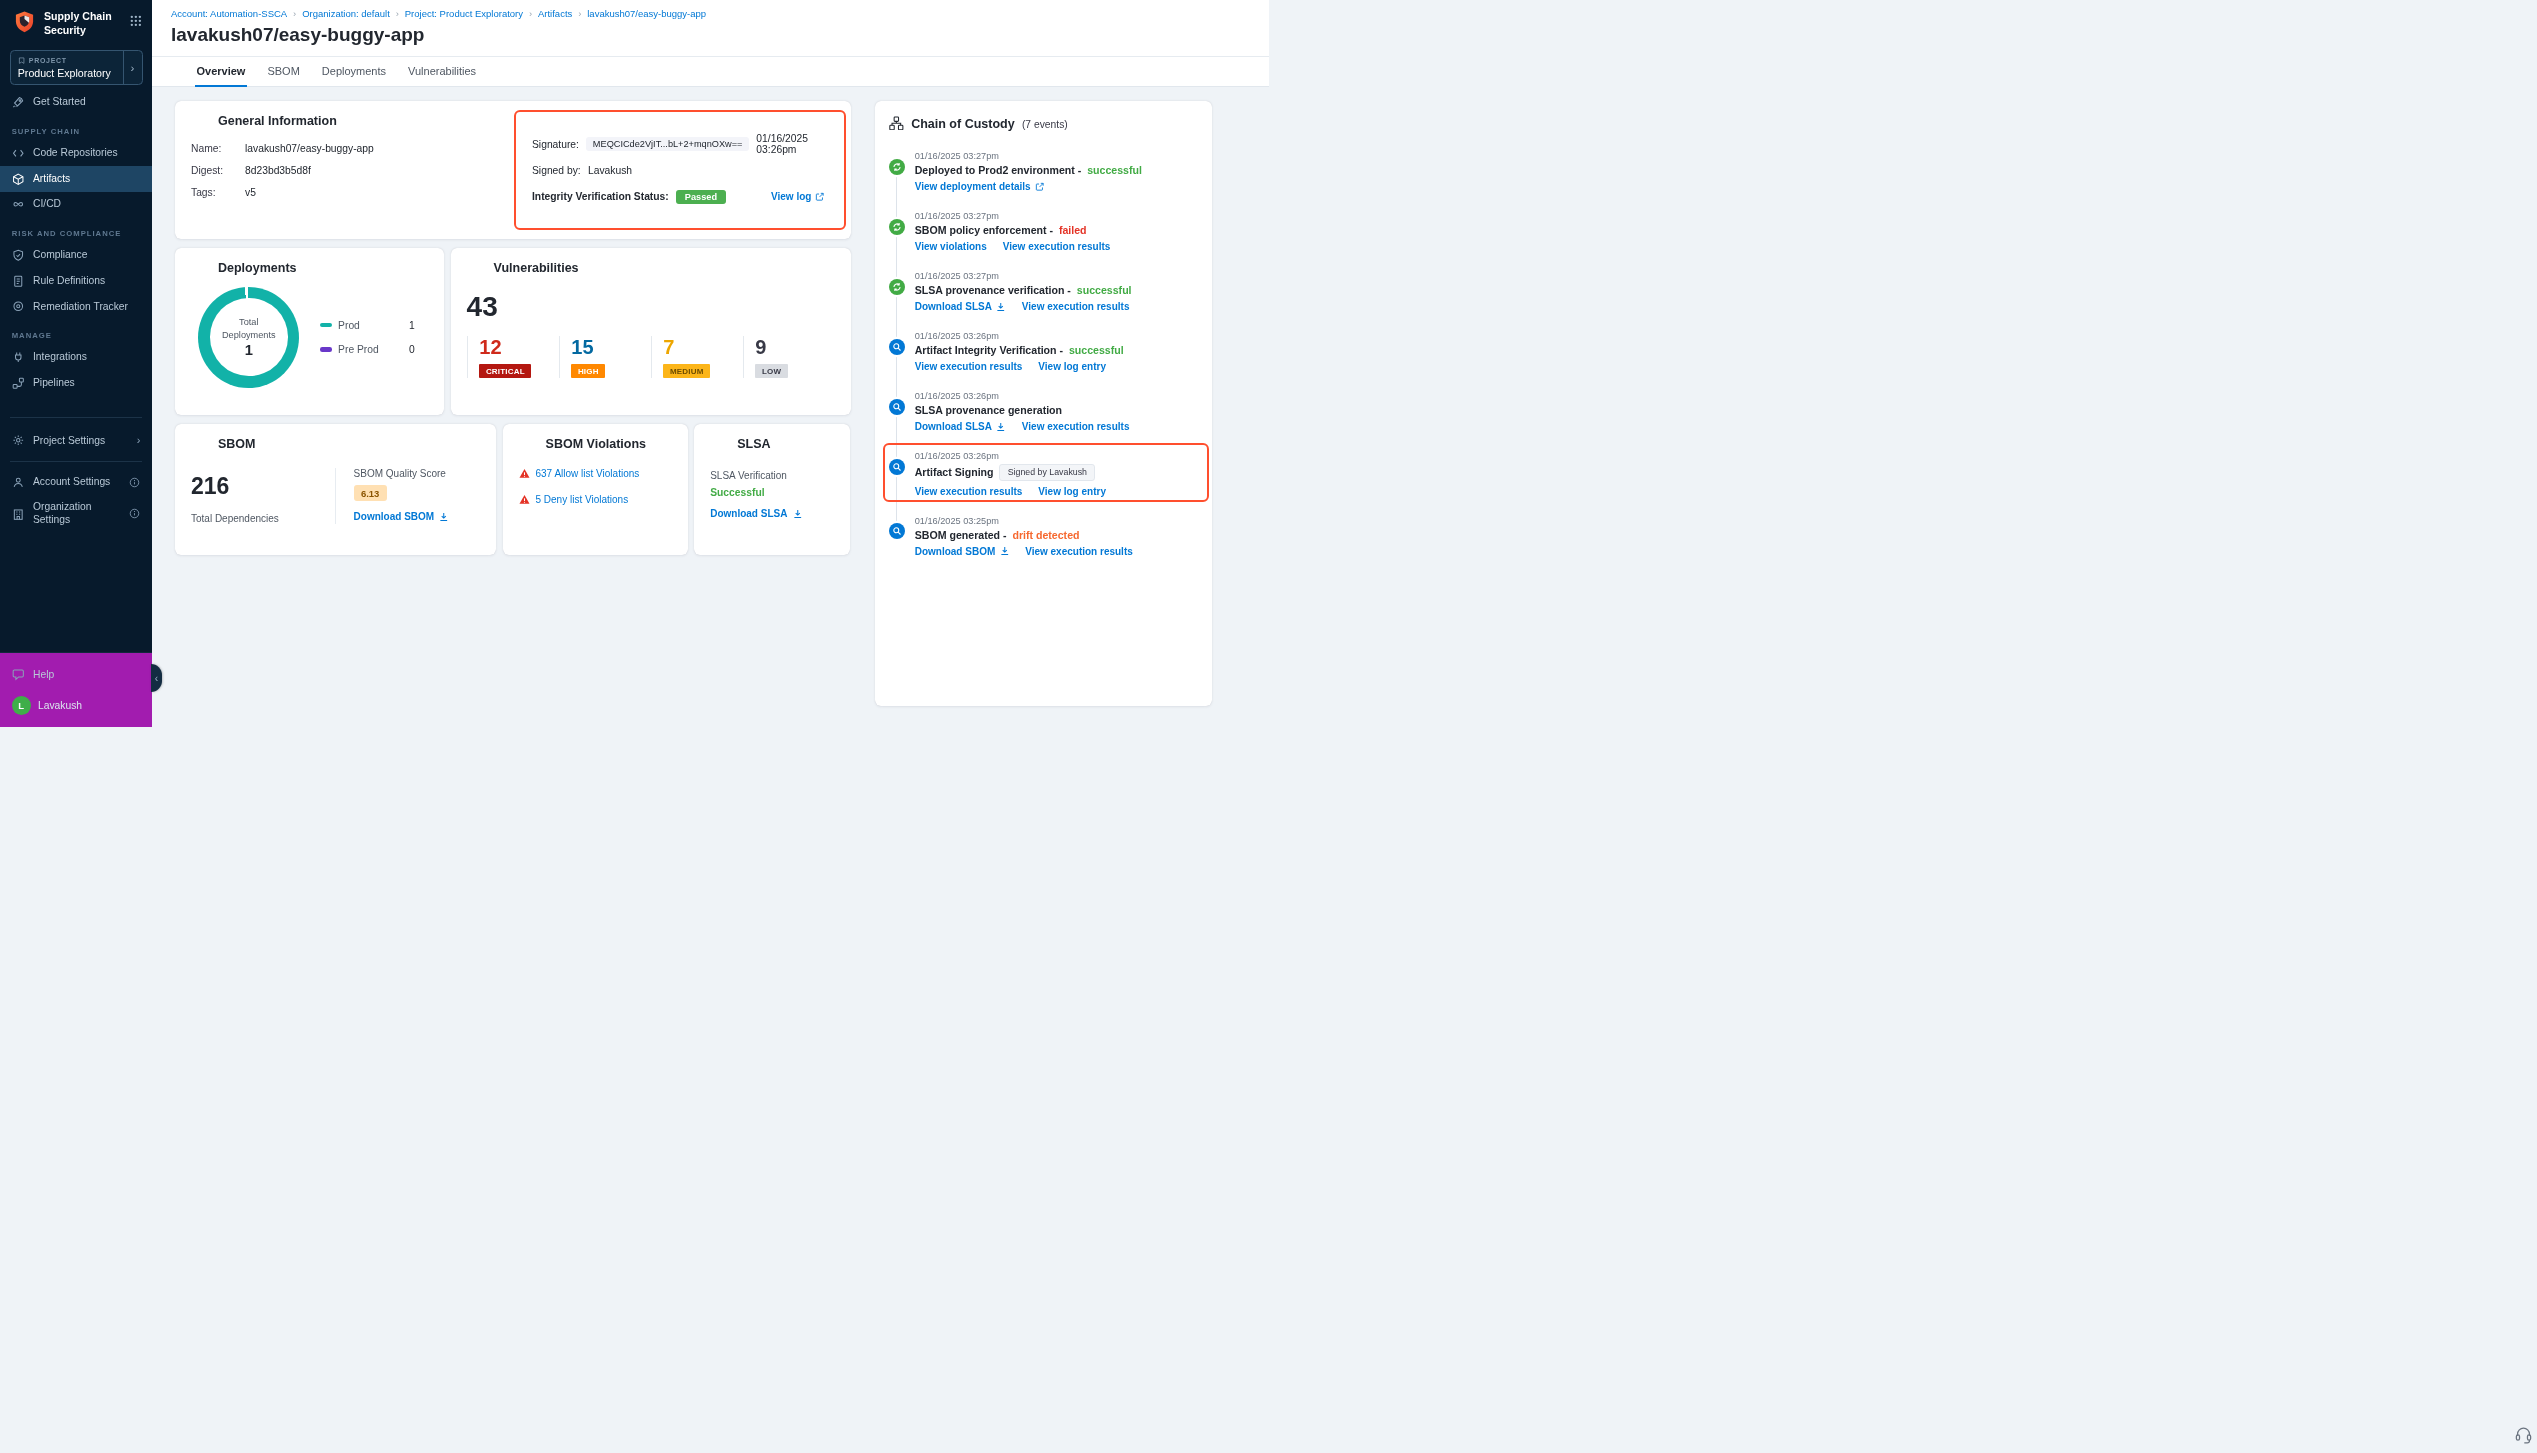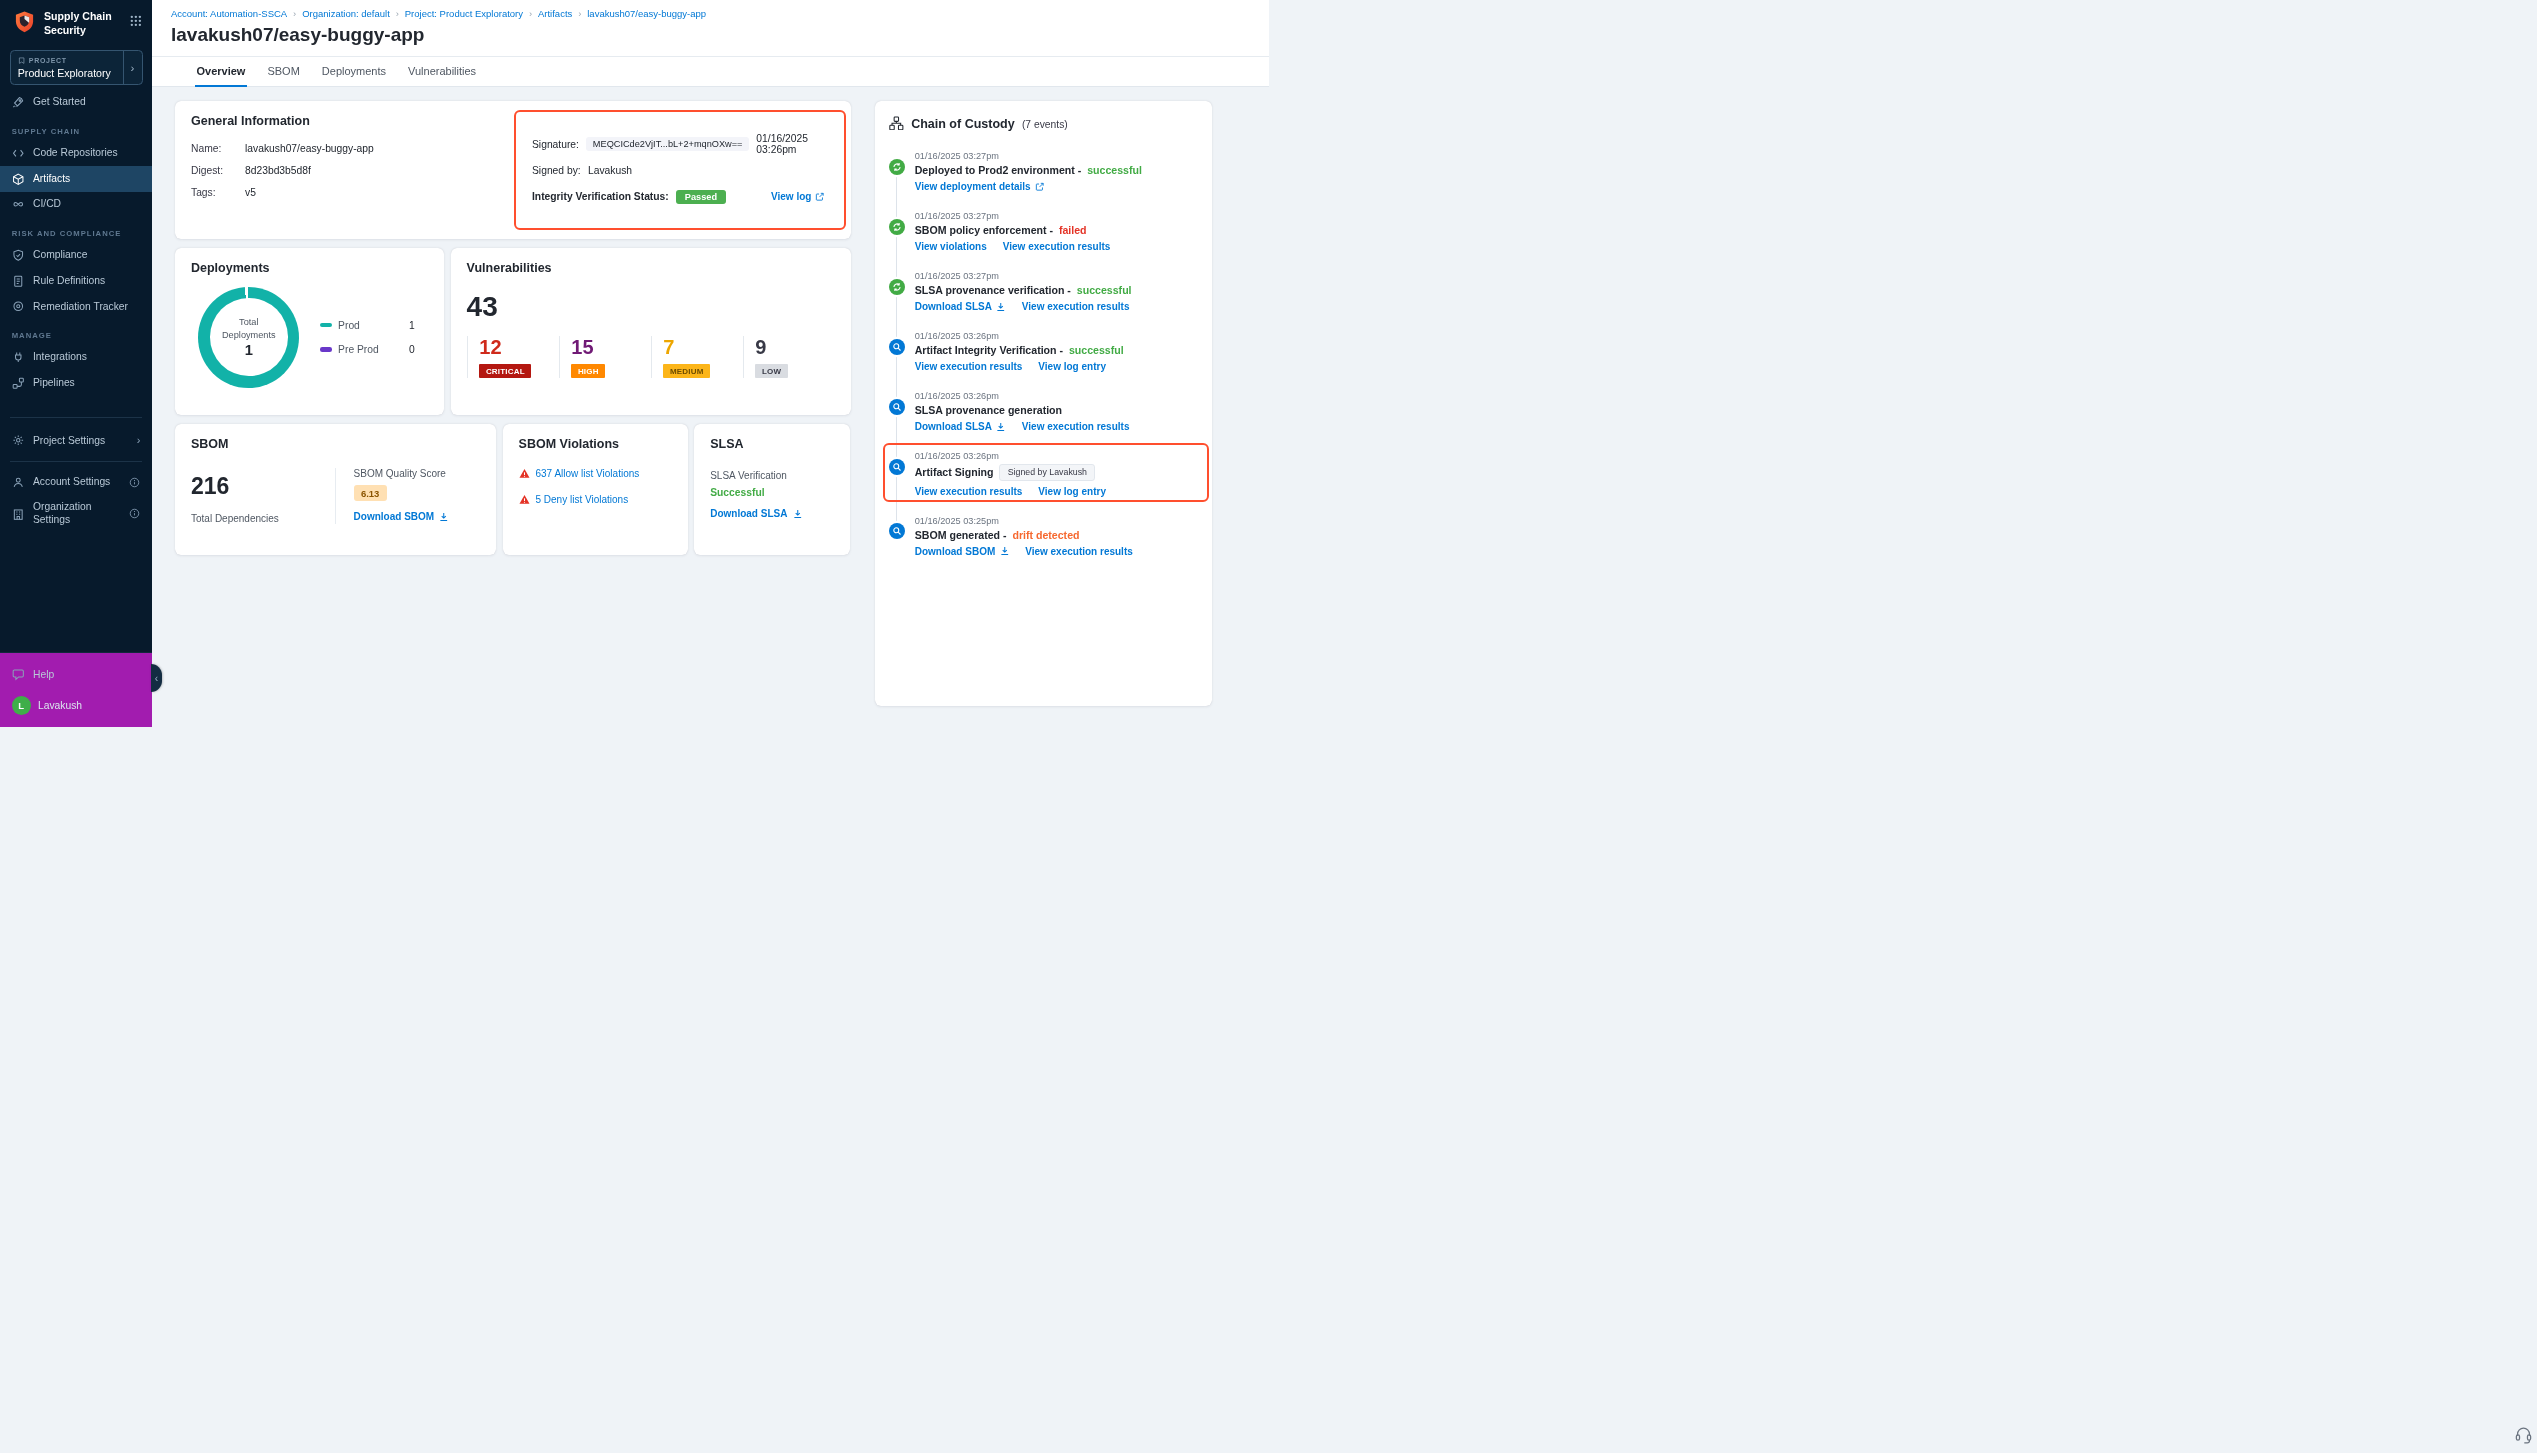--- a/index.html
+++ b/index.html
@@ -41,21 +41,21 @@
   .crumb-sep { color:#9aa5b1; font-size:9.5px; }
   .page-title { padding:5.1px 19px 9.5px; font-size:19px; font-weight:700; color:#22272f; }
   .tabs { background:#fff; display:flex; gap:19px; padding:0 0 0 43px; border-bottom:0.7px solid #e1e7ed; }
   .tab { padding:8.8px 1.5px 7.3px; font-size:11px; color:#4f5762; cursor:pointer; border-bottom:2.2px solid transparent; margin-bottom:-0.7px; }
   .tab.active { color:#22272f; font-weight:600; border-bottom-color:#0278d5; }
 
   .content { flex:1; display:flex; gap:23.5px; padding:14px 37px 0 23px; }
   .left-col { width:676px; flex:none; display:flex; flex-direction:column; gap:8.8px; }
   .right-col { width:337px; flex:none; }
   .card { background:#fff; border-radius:5.9px; box-shadow:0 0 0.7px rgba(40,41,61,.2), 0 0.7px 2.9px rgba(40,41,61,.08); padding:13.2px 16px; position:relative; }
-  .card-title { font-size:12.5px; font-weight:700; color:#22272f; }
+  .card-title { font-size:12.5px; font-weight:700; color:#22272f;margin-left:27px; }
 
   
   .gi-card { height:138px; }
   .gi-rows { margin-top:14.7px; }
   .gi-row { display:flex; align-items:center; margin-bottom:11px; font-size:10.3px; }
   .gi-label { min-width:54px; color:#383946; }
   .gi-value { color:#22272f; }
   .gi-right { position:absolute; left:357px; top:32px; right:26.4px; }
   .gi-rrow { display:flex; align-items:center; gap:7.3px; margin-bottom:10.3px; font-size:10.3px; }
   .sig-chip { background:#f3f4f9; border-radius:2.9px; padding:2.2px 6.6px; font-size:9.2px; color:#22272f; }
@@ -80,21 +80,21 @@
   .marker { width:11.7px; height:4.4px; border-radius:2.2px; flex:none; }
   .marker.teal { background:#12b2a8; }
   .marker.purple { background:#6938c9; }
   .legend-value { margin-left:auto; color:#22272f; }
 
   .vuln-total { font-size:28px; font-weight:700; color:#22272f; margin-top:16px; }
   .sev-row { display:flex; margin-top:13.2px; }
   .sev { flex:1; border-left:0.7px solid #e4e9ee; padding-left:11.7px; }
   .sev-count { font-size:20px; font-weight:700; }
   .sev-count.critical { color:#cf2a1b; }
-  .sev-count.high { color:#701a75; }
+  .sev-count.high { color:#0369a1; }
   .sev-count.medium { color:#eda600; }
   .sev-count.low { color:#383946; }
   .sev-badge { display:inline-block; margin-top:5.1px; font-size:8px; font-weight:700; letter-spacing:0.2px; padding:2.2px 6.6px; border-radius:1px; }
   .sev-badge.critical { background:#b41710; color:#fff; }
   .sev-badge.high { background:#ff8800; color:#fff; }
   .sev-badge.medium { background:#fcb519; color:#6e4d00; }
   .sev-badge.low { background:#d9dce1; color:#383946; }
 
   
   .row3 { display:flex; gap:6.6px; }

